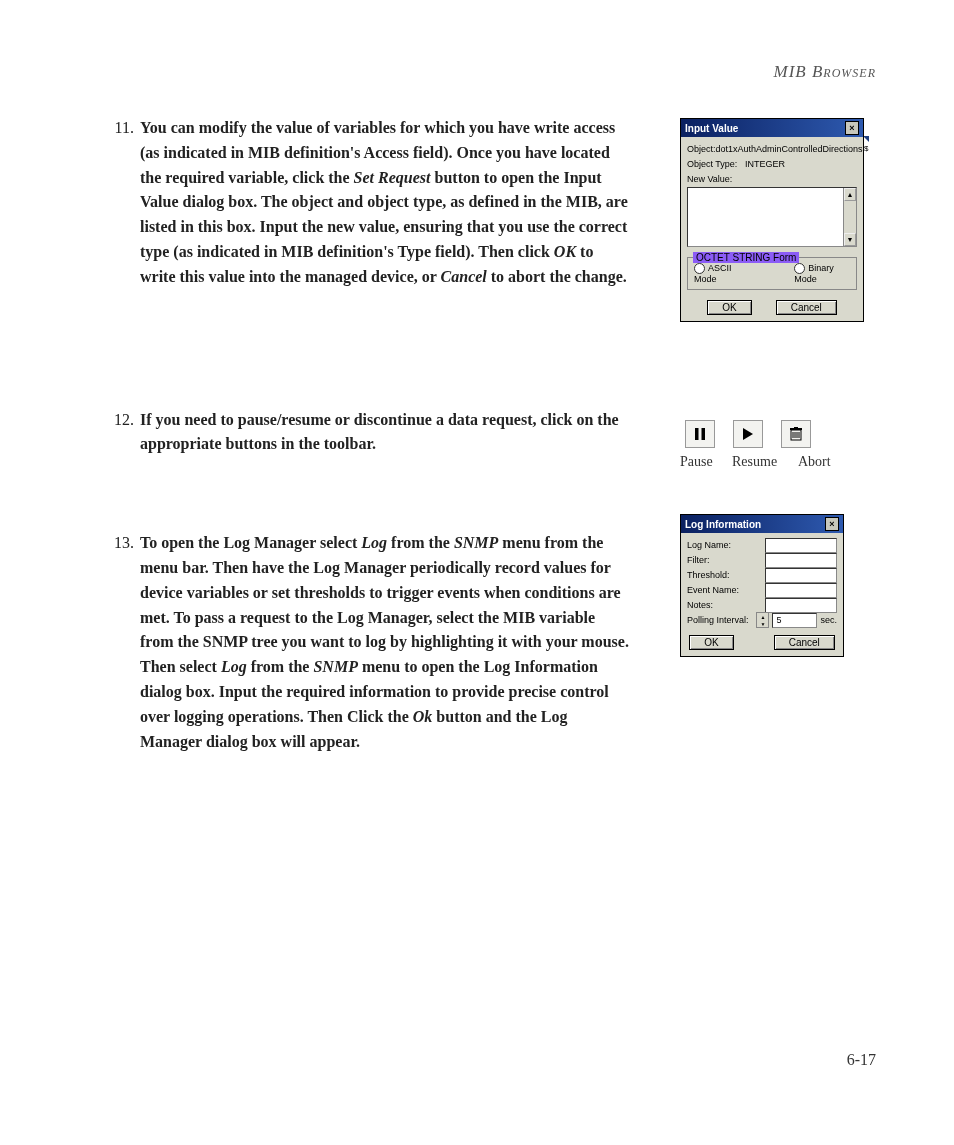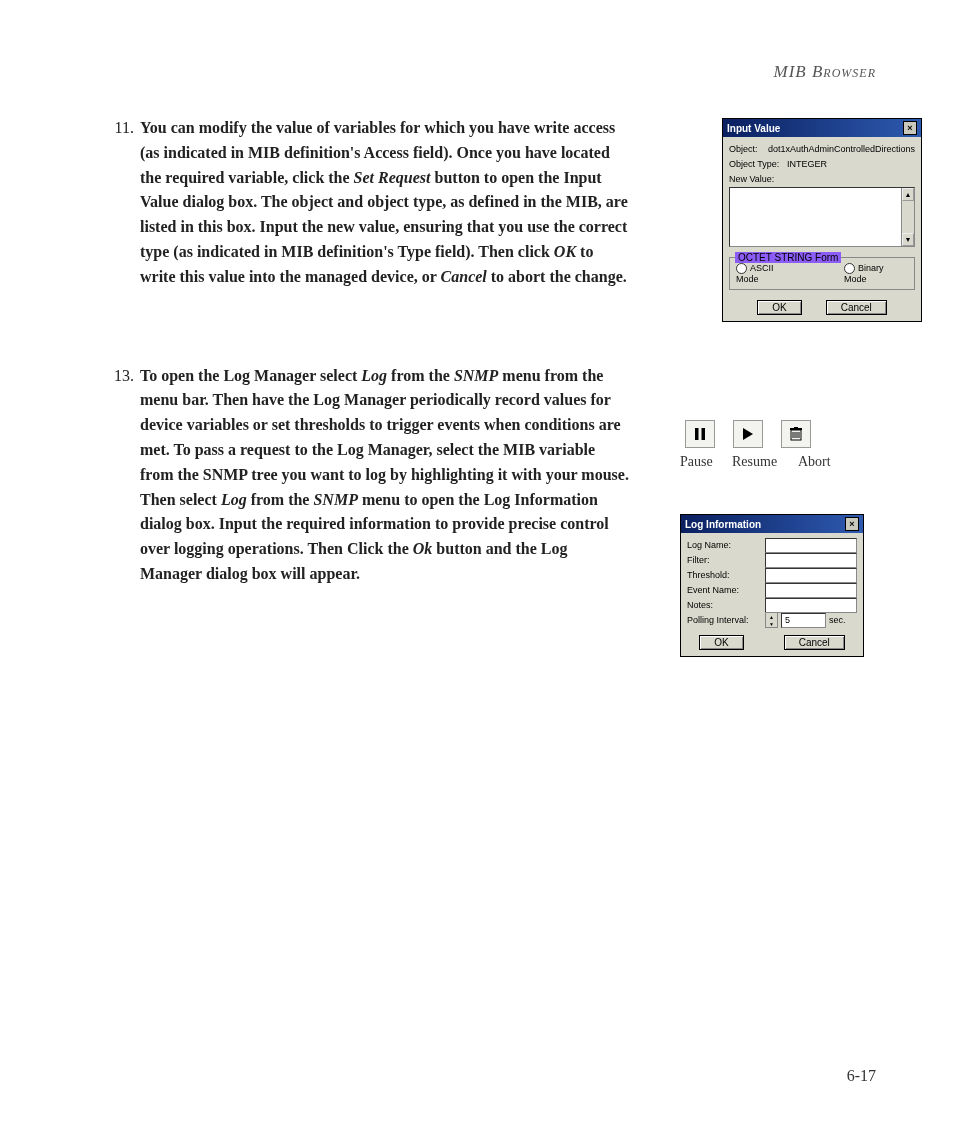--- a/index.html
+++ b/index.html
@@ -19,21 +19,21 @@
     right: 78px;
     font-family: Georgia, serif;
     font-variant: small-caps;
     font-style: italic;
     letter-spacing: 1px;
     font-size: 17px;
     color: #555;
   }
   .page-number {
     position: absolute;
-    bottom: 60px;
+    bottom: 76px;
     right: 78px;
     font-size: 16px;
     color: #333;
   }
   .body-list {
     position: absolute;
     left: 100px;
     top: 116px;
     width: 530px;
   }
@@ -52,23 +52,23 @@
   .list-text { flex: 1 1 auto; font-weight: bold; }
   .list-text span.italic { font-style: italic; }
   .item12 { margin-top: 118px; }
   .item13 { margin-top: 74px; }
 
   
   .right-figure {
     position: absolute;
     left: 680px;
   }
-  .fig1 { top: 118px; width: 200px; margin-left: 42px; }
+  .fig1 { top: 118px; width: 184px; }
   .fig2-toolbar { top: 420px; width: 200px; }
-  .fig3 { top: 514px; width: 184px; }
+  .fig3 { top: 514px; width: 164px; }
 
   
   .dlg {
     background: #d9d9cd;
     border: 1px solid #000;
     font-family: Tahoma, Arial, sans-serif;
     font-size: 9px;
     color: #000;
   }
   .dlg .titlebar {
@@ -252,20 +252,24 @@
 <div class="page-number">6-17</div>
 
 <div class="body-list">
   <div class="list-item">
     <div class="list-num">11.</div>
     <div class="list-text">
       <span>You can modify the value of variables for which you have write access (as indicated in MIB definition's Access field). Once you have located the required variable, click the </span><span class="italic">Set Request</span><span> button to open the Input Value dialog box. The object and object type, as defined in the MIB, are listed in this box. Input the new value, ensuring that you use the correct type (as indicated in MIB definition's Type field). Then click </span><span class="italic">OK</span><span> to write this value into the managed device, or </span><span class="italic">Cancel</span><span> to abort the change.</span>
     </div>
   </div>
 
+  <div class="list-item item12">
+    <div class="list-num">12.</div>
+    <div class="list-text">If you need to pause/resume or discontinue a data request, click on the appropriate buttons in the toolbar.</div>
+  </div>
 
   <div class="list-item item13">
     <div class="list-num">13.</div>
     <div class="list-text">
       <span>To open the Log Manager select </span><span class="italic">Log</span><span> from the </span><span class="italic">SNMP</span><span> menu from the menu bar. Then have the Log Manager periodically record values for device variables or set thresholds to trigger events when conditions are met. To pass a request to the Log Manager, select the MIB variable from the SNMP tree you want to log by highlighting it with your mouse. Then select </span><span class="italic">Log</span><span> from the </span><span class="italic">SNMP</span><span> menu to open the Log Information dialog box. Input the required information to provide precise control over logging operations. Then Click the </span><span class="italic">Ok</span><span> button and the Log Manager dialog box will appear.</span>
     </div>
   </div>
 </div>
 
 <div class="set-req-icon">

